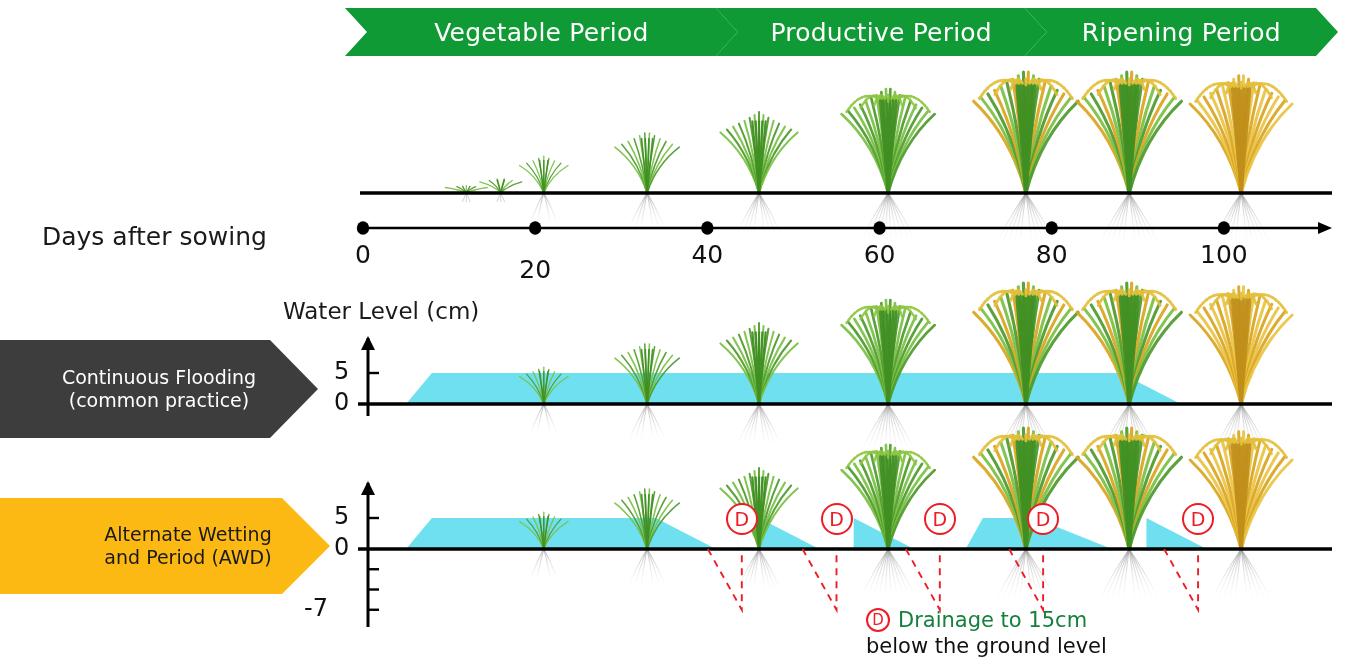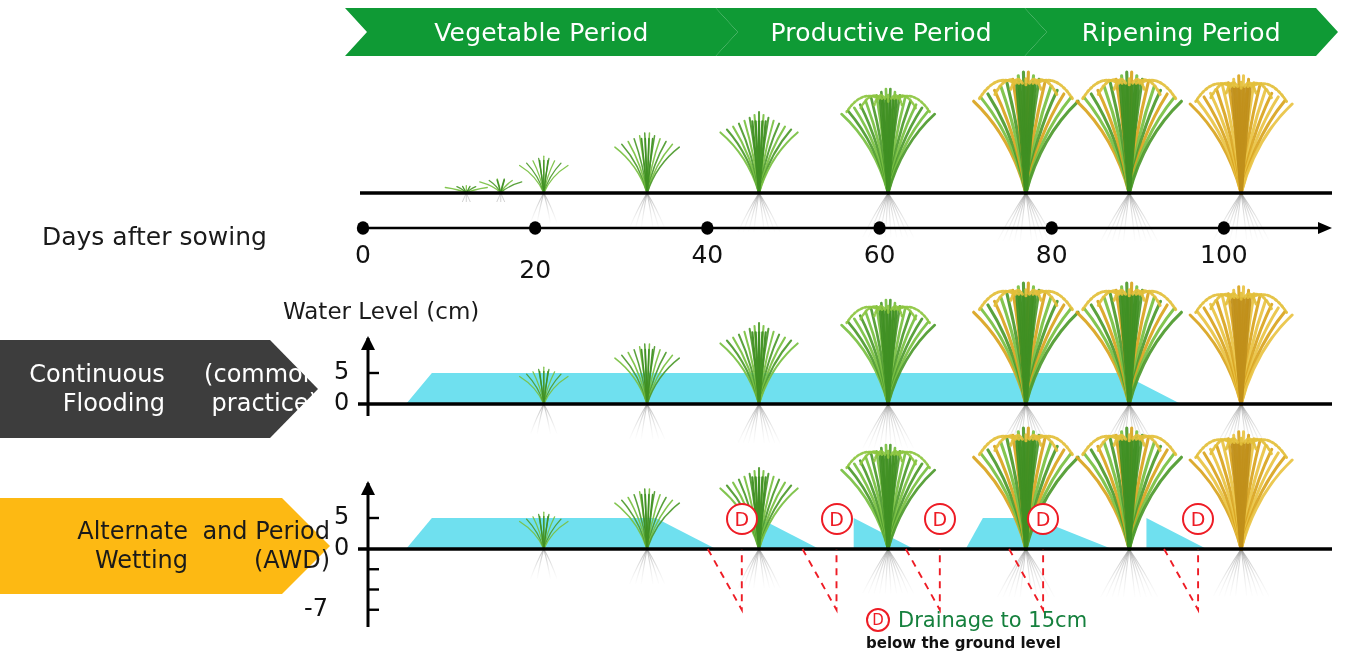--- a/index.html
+++ b/index.html
@@ -17,24 +17,24 @@
   .period-label {
     position: absolute; top: 0; height: 48px;
     display: flex; align-items: center; justify-content: center;
     color: #ffffff; font-size: 25px; letter-spacing: .2px;
     white-space: nowrap; pointer-events: none;
   }
 
   
   .side-banner {
     position: absolute;
-    display: flex; flex-direction: row;
+    display: flex; flex-direction: column;
     align-items: center; justify-content: center;
     text-align: right; line-height: 1.22;
-    font-size: 24px;
+    font-size: 19px;
   }
   .side-banner span { display: block; }
   #cf-banner { left: 0; top: 340px; width: 318px; height: 98px; color: #ffffff; }
   #awd-banner { left: 0; top: 498px; width: 330px; height: 96px; color: #1a1a1a; padding-left: 46px; }
 
   
   .plain-label { position: absolute; color: #1a1a1a; white-space: nowrap; }
   #days-label { left: 42px; top: 222px; font-size: 25px; }
   #wl-label  { left: 283px; top: 298px; font-size: 23px; }
 
@@ -43,21 +43,21 @@
 
   
   #legend { position: absolute; left: 866px; top: 608px; width: 300px; }
   #legend-line1 { display: flex; align-items: center; gap: 8px; }
   .d-badge {
     width: 24px; height: 24px; border: 2px solid #ee1c25; border-radius: 50%;
     color: #ee1c25; font-size: 15px; display: inline-flex;
     align-items: center; justify-content: center; flex: 0 0 auto;
   }
   #legend .txt { font-size: 21px; color: #15803d; white-space: nowrap; }
-  #legend-line2 { font-size: 15px; color: #111; margin-top: 2px; white-space: nowrap; font-weight: bold; }
+  #legend-line2 { font-size: 21px; color: #111; margin-top: 2px; white-space: nowrap; }
 
   .d-marker {
     position: absolute; width: 32px; height: 32px;
     border: 2.2px solid #ee1c25; border-radius: 50%;
     color: #ee1c25; font-size: 19px;
     display: flex; align-items: center; justify-content: center;
     background: #ffffff;
   }
 </style>
 </head>

